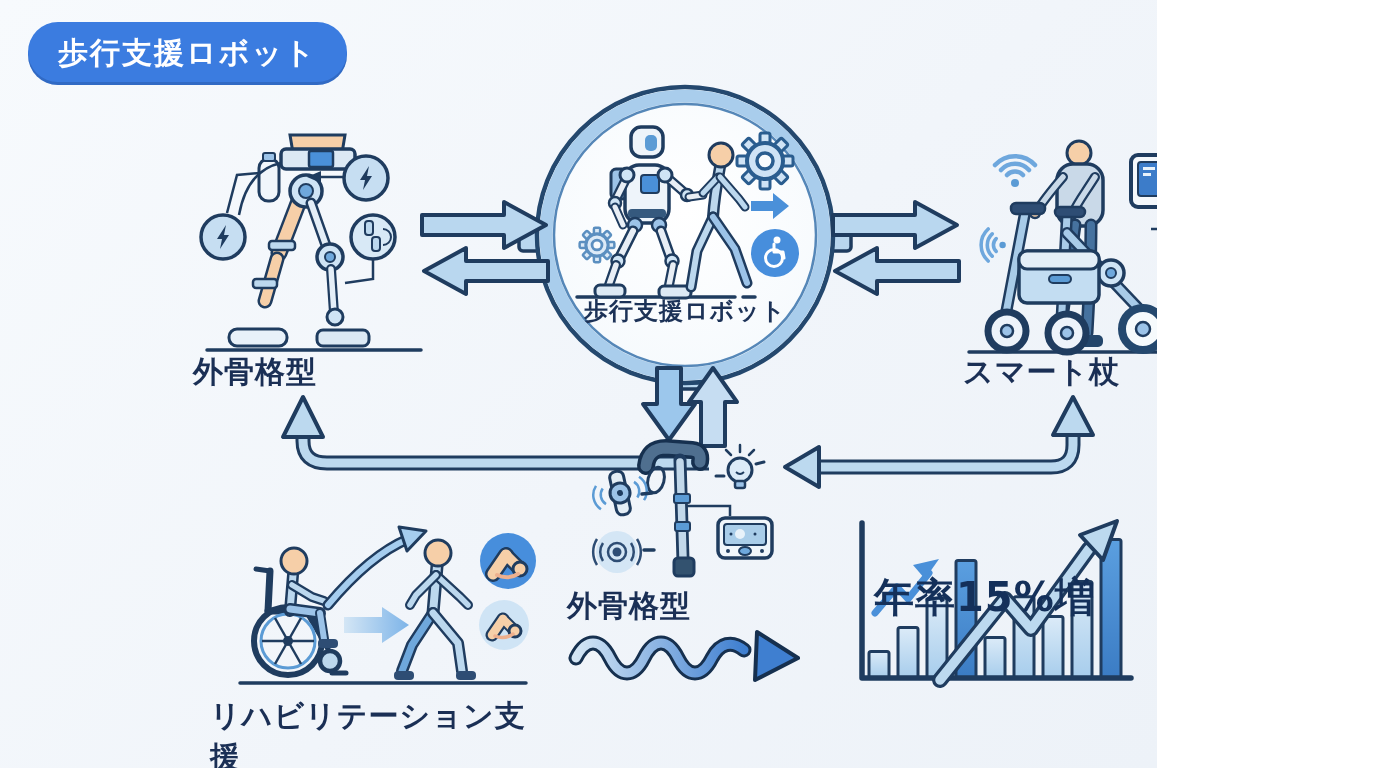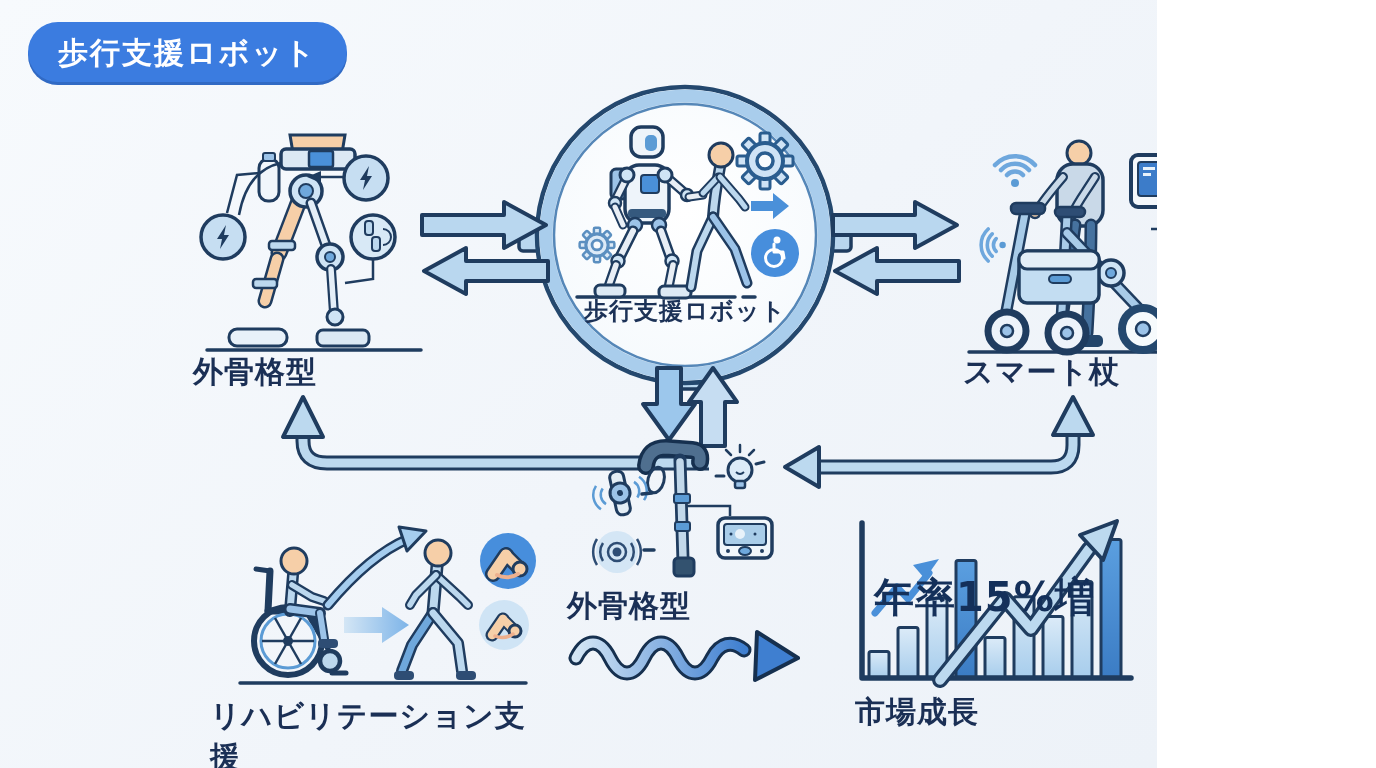--- a/index.html
+++ b/index.html
@@ -502,15 +502,14 @@
         <polygon points="94,44 68,50 80,64" fill="#4a90d9"></polygon>
       </g>
       <g>
         <polyline points="95,165 160,84 186,114 244,34" fill="none" stroke="#1f3c5f" stroke-width="16" stroke-linecap="round" stroke-linejoin="round"></polyline>
         <polyline points="95,165 160,84 186,114 244,34" fill="none" stroke="#bcd9ef" stroke-width="9.5" stroke-linecap="round" stroke-linejoin="round"></polyline>
         <polygon points="272,6 235,20 258,45" fill="#bcd9ef" stroke="#1f3c5f" stroke-width="4" stroke-linejoin="round"></polygon>
       </g>
     </svg>
   </div>
   <div class="abs annotation" style="left:874px;top:522px;margin-top:48px;">年率15%増</div>
-  <div class="abs node-label" style="left:855px;top:692px;width:275px;">市場成長</div>
 
 </div>
 
 </body></html>

